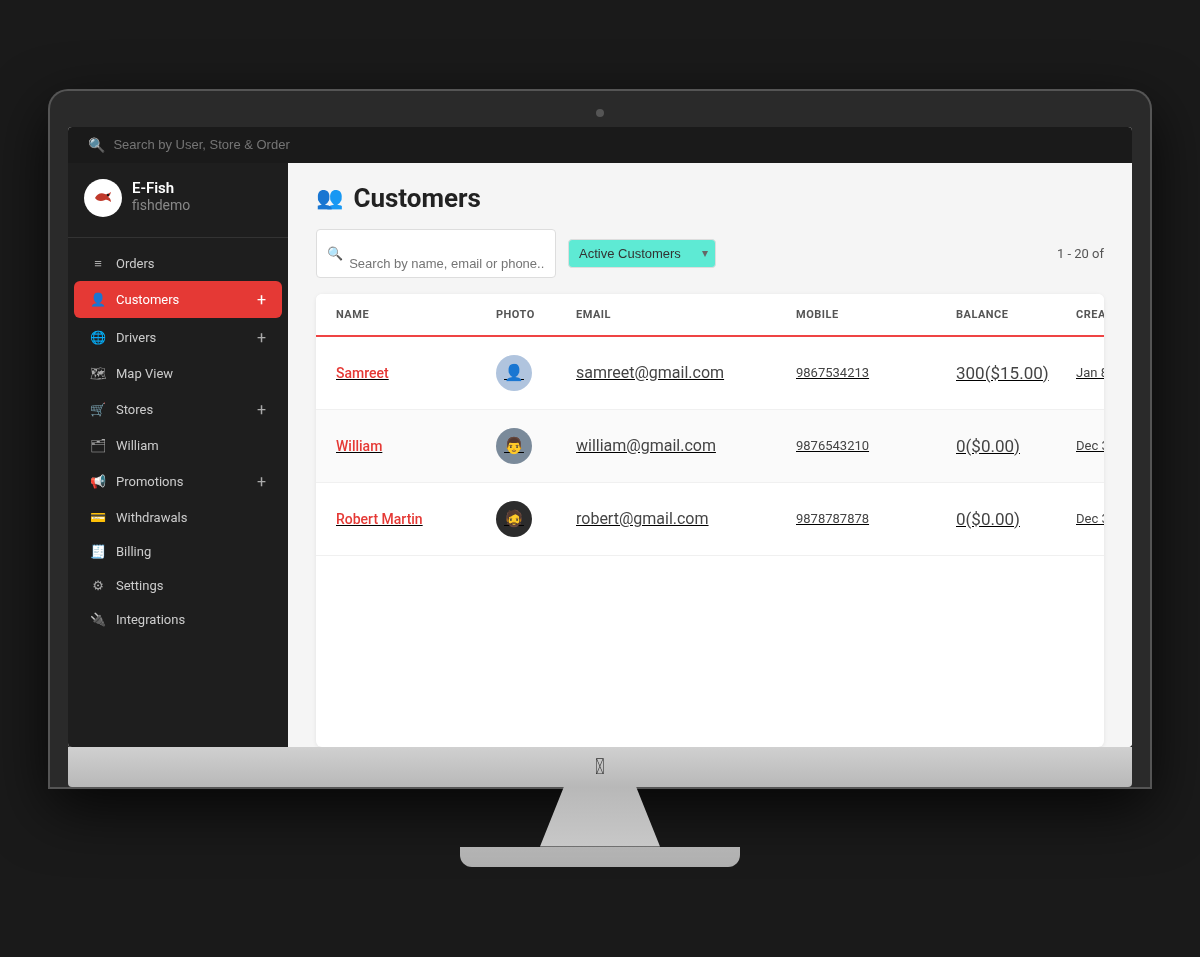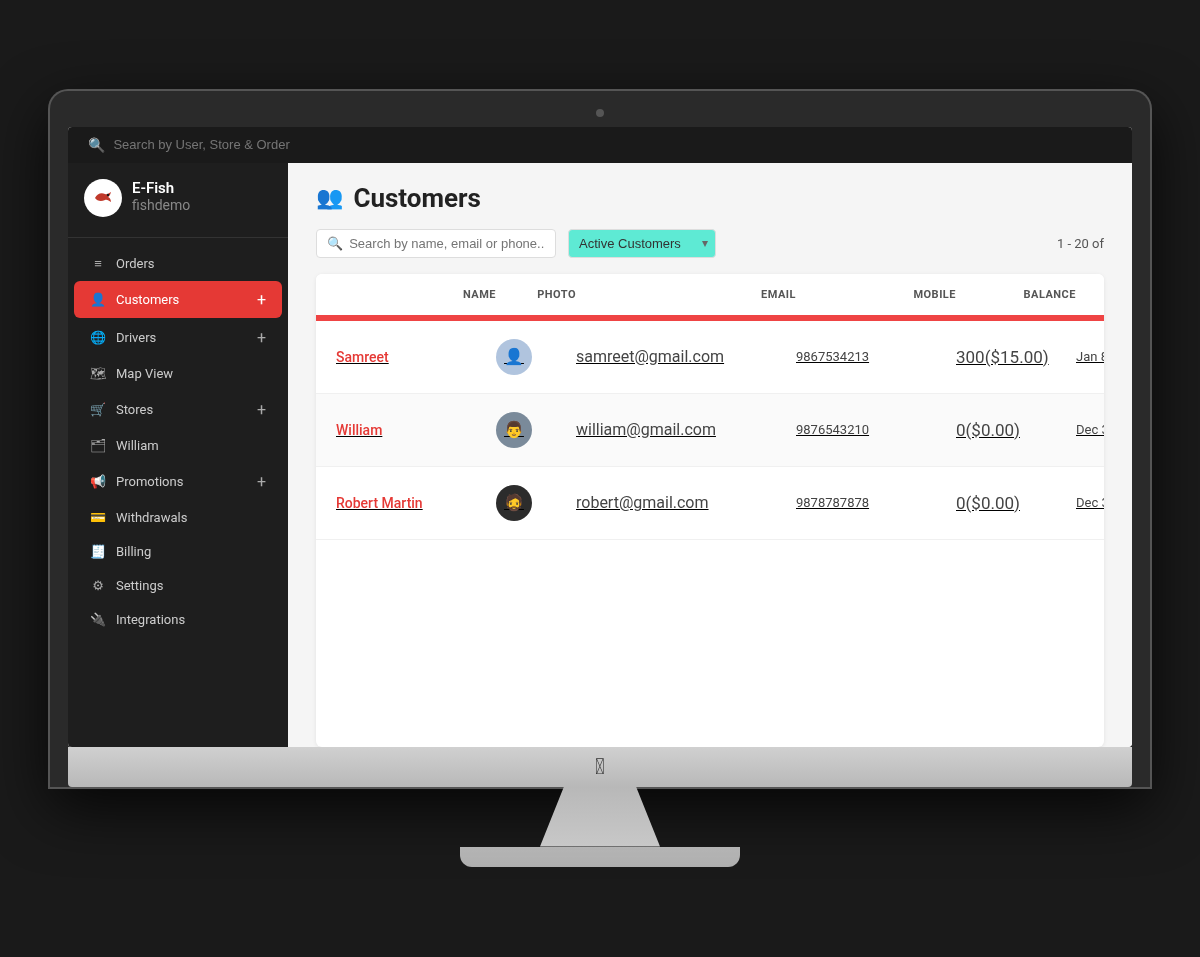--- a/index.html
+++ b/index.html
@@ -284,20 +284,21 @@
       width: 240px;
     }
 
     .search-box input {
       border: none;
       outline: none;
       font-size: 13px;
       color: #aaa;
       background: transparent;
       width: 100%;
+      margin-top: 20px;
     }
 
     .search-box-icon {
       color: #aaa;
       font-size: 13px;
     }
 
     .filter-select {
       background: #5eead4;
       border: 1px solid #ddd;
@@ -342,22 +343,21 @@
       box-shadow: 0 1px 4px rgba(0,0,0,0.08);
       flex: 1;
       overflow-y: auto;
     }
 
     .table-header {
       display: grid;
       grid-template-columns: 160px 80px 220px 160px 120px 160px;
       padding: 14px 20px;
       background: #fff;
-      border-bottom: 6px solid #ef4444;
-      text-align: right;
+      border-bottom: 2px solid #ef4444;
     }
 
     .th {
       font-size: 11px;
       font-weight: 700;
       color: #555;
       letter-spacing: 0.5px;
       text-transform: uppercase;
     }
 

